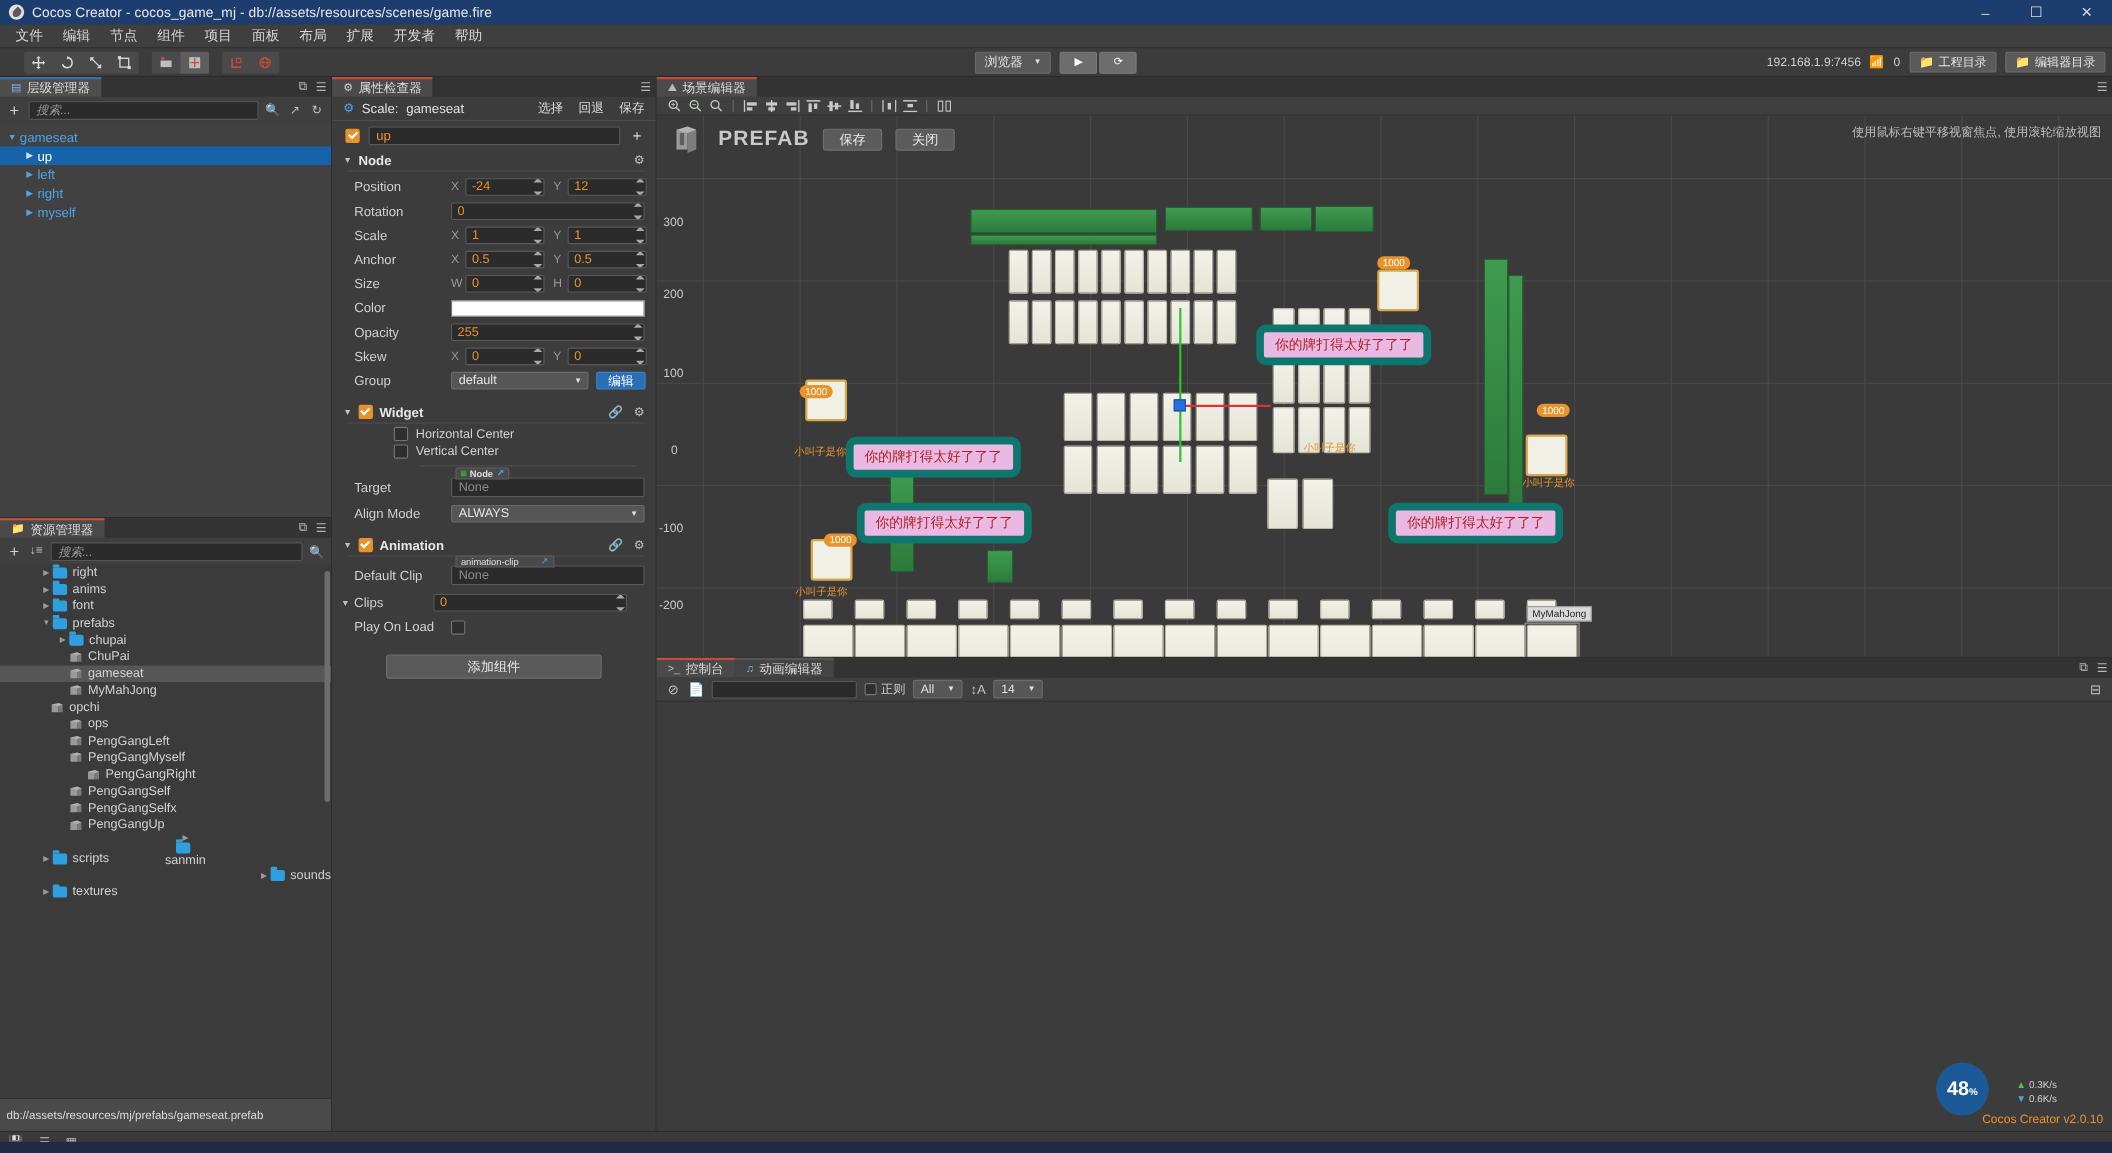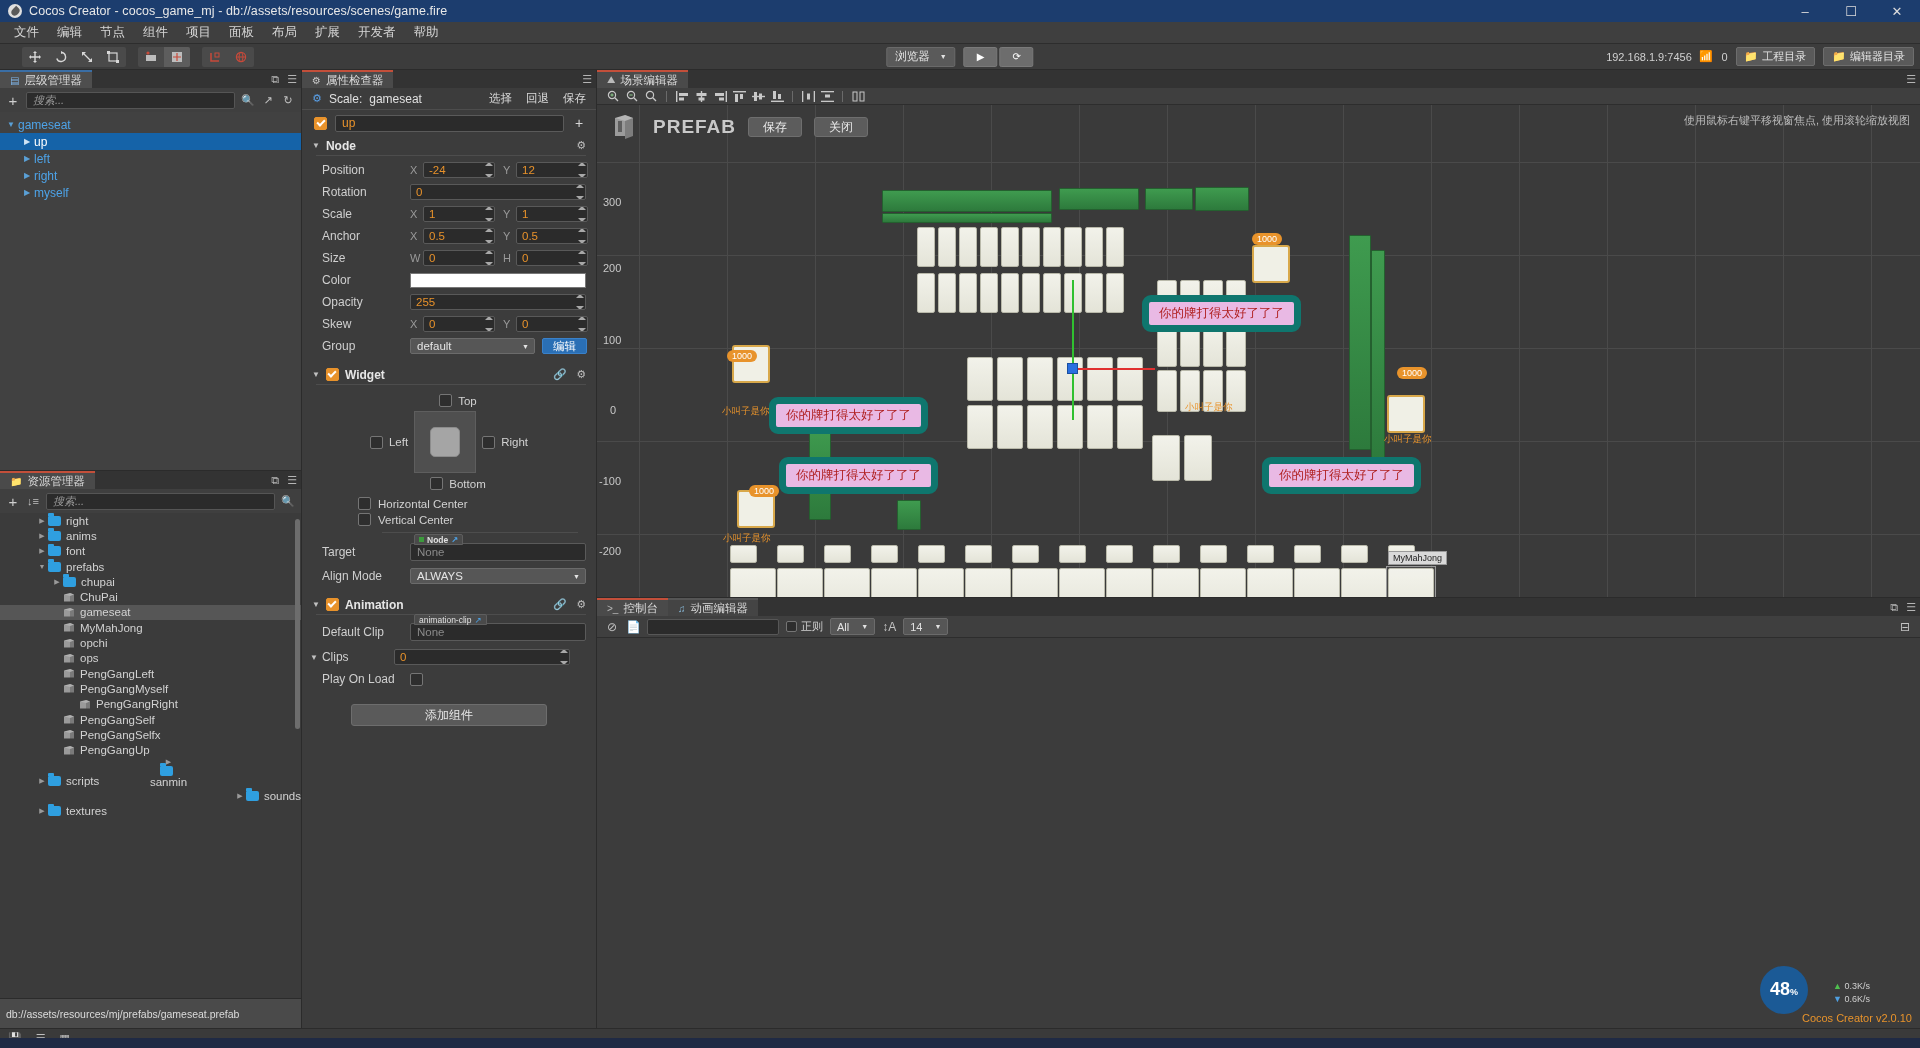--- a/index.html
+++ b/index.html
@@ -136,21 +136,21 @@
 
   .target-field{width:176px;height:18px;background:#2b2b2b;border:1px solid #5a5a5a;border-radius:2px;
     color:#8a8a8a;font-size:11.5px;padding:0 6px;display:flex;align-items:center;position:relative;}
   .tag-node{position:absolute;top:-10px;left:3px;background:#4a4a4a;border:1px solid #5e5e5e;
     border-radius:2px 2px 0 0;height:11px;display:flex;align-items:center;gap:3px;padding:0 4px;
     font-size:8.5px;color:#e0e0e0;font-weight:bold;}
   .tag-dot{width:5px;height:5px;background:#3c9a3c;}
   .clip-field{width:176px;height:18px;background:#2b2b2b;border:1px solid #5a5a5a;border-radius:2px;
     color:#8a8a8a;font-size:11.5px;padding:0 6px;display:flex;align-items:center;position:relative;}
   .tag-clip{position:absolute;top:-10px;left:3px;background:#4a4a4a;border:1px solid #5e5e5e;
-    border-radius:2px 2px 0 0;height:11px;display:flex;align-items:center;gap:3px;padding:0 4px;
+    border-radius:2px 2px 0 0;height:11px;display:flex;align-items:center;gap:20px;padding:0 4px;
     font-size:8.5px;color:#e0e0e0;}
   .addcomp{margin:14px auto 0;width:196px;height:22px;background:#5a5a5a;border:1px solid #6d6d6d;
     border-radius:3px;color:#e8e8e8;font-size:12px;display:flex;align-items:center;justify-content:center;}
 
   
   .rightcol{flex:1;display:flex;flex-direction:column;background:#3c3c3c;}
   .scene-wrap{height:527px;display:flex;flex-direction:column;}
   .scene-toolbar{height:17px;background:#3f3f3f;display:flex;align-items:center;gap:3px;padding-left:8px;
     border-bottom:1px solid #2d2d2d;}
   .sb-ic{width:16px;height:14px;display:flex;align-items:center;justify-content:center;color:#c8c8c8;}
@@ -430,21 +430,21 @@
           </div>
           <div class="arow" style="padding-left: 51px;">
             <span class="aw"></span>
             <span class="prefab-ic"><svg width="12" height="11" viewBox="0 0 12 11">
                 <path d="M1 2.5h6v7H1z" fill="#9a9a9a"></path>
                 <path d="M7 1l4 1.5v7L7 9.5z" fill="#7a7a7a"></path>
                 <path d="M1 2.5L7 1l4 1.5-4 1.5z" fill="#b0b0b0"></path>
               </svg></span>
             <span>MyMahJong</span>
           </div>
-          <div class="arow" style="padding-left: 51px;">
+          <div class="arow" style="padding-left: 34px;">
             <span class="aw"></span>
             <span class="prefab-ic"><svg width="12" height="11" viewBox="0 0 12 11">
                 <path d="M1 2.5h6v7H1z" fill="#9a9a9a"></path>
                 <path d="M7 1l4 1.5v7L7 9.5z" fill="#7a7a7a"></path>
                 <path d="M1 2.5L7 1l4 1.5-4 1.5z" fill="#b0b0b0"></path>
               </svg></span>
             <span>opchi</span>
           </div>
           <div class="arow" style="padding-left: 51px;">
             <span class="aw"></span>
@@ -711,39 +711,20 @@
         <span class="caret">▼</span>
         <div class="chk on"></div>
         <span>Widget</span>
         <span style="margin-left:auto;display:flex;gap:9px">
           <span style="color:#bdbdbd;font-size:11px">🔗</span>
           <span style="color:#bdbdbd;font-size:11px">⚙</span>
         </span>
       </div>
       <div class="sec-line"></div>
 
-      <div class="widget-box">
-        <div class="wrow" style="padding-left:18px">
-          <div class="wchk"></div>
-          <span>Top</span>
-        </div>
-        <div class="wrow" style="margin:4px 0">
-          <div class="wchk"></div>
-          <span>Left</span>
-          <div class="wpad">
-              <div class="wpad-inner"></div>
-            </div>
-          <div class="wchk"></div>
-          <span>Right</span>
-        </div>
-        <div class="wrow" style="padding-left:18px">
-          <div class="wchk"></div>
-          <span>Bottom</span>
-        </div>
-      </div>
 
       <div class="wrow-left">
         <div class="wchk"></div>
         <span>Horizontal Center</span>
       </div>
       <div class="wrow-left">
         <div class="wchk"></div>
         <span>Vertical Center</span>
       </div>
 

